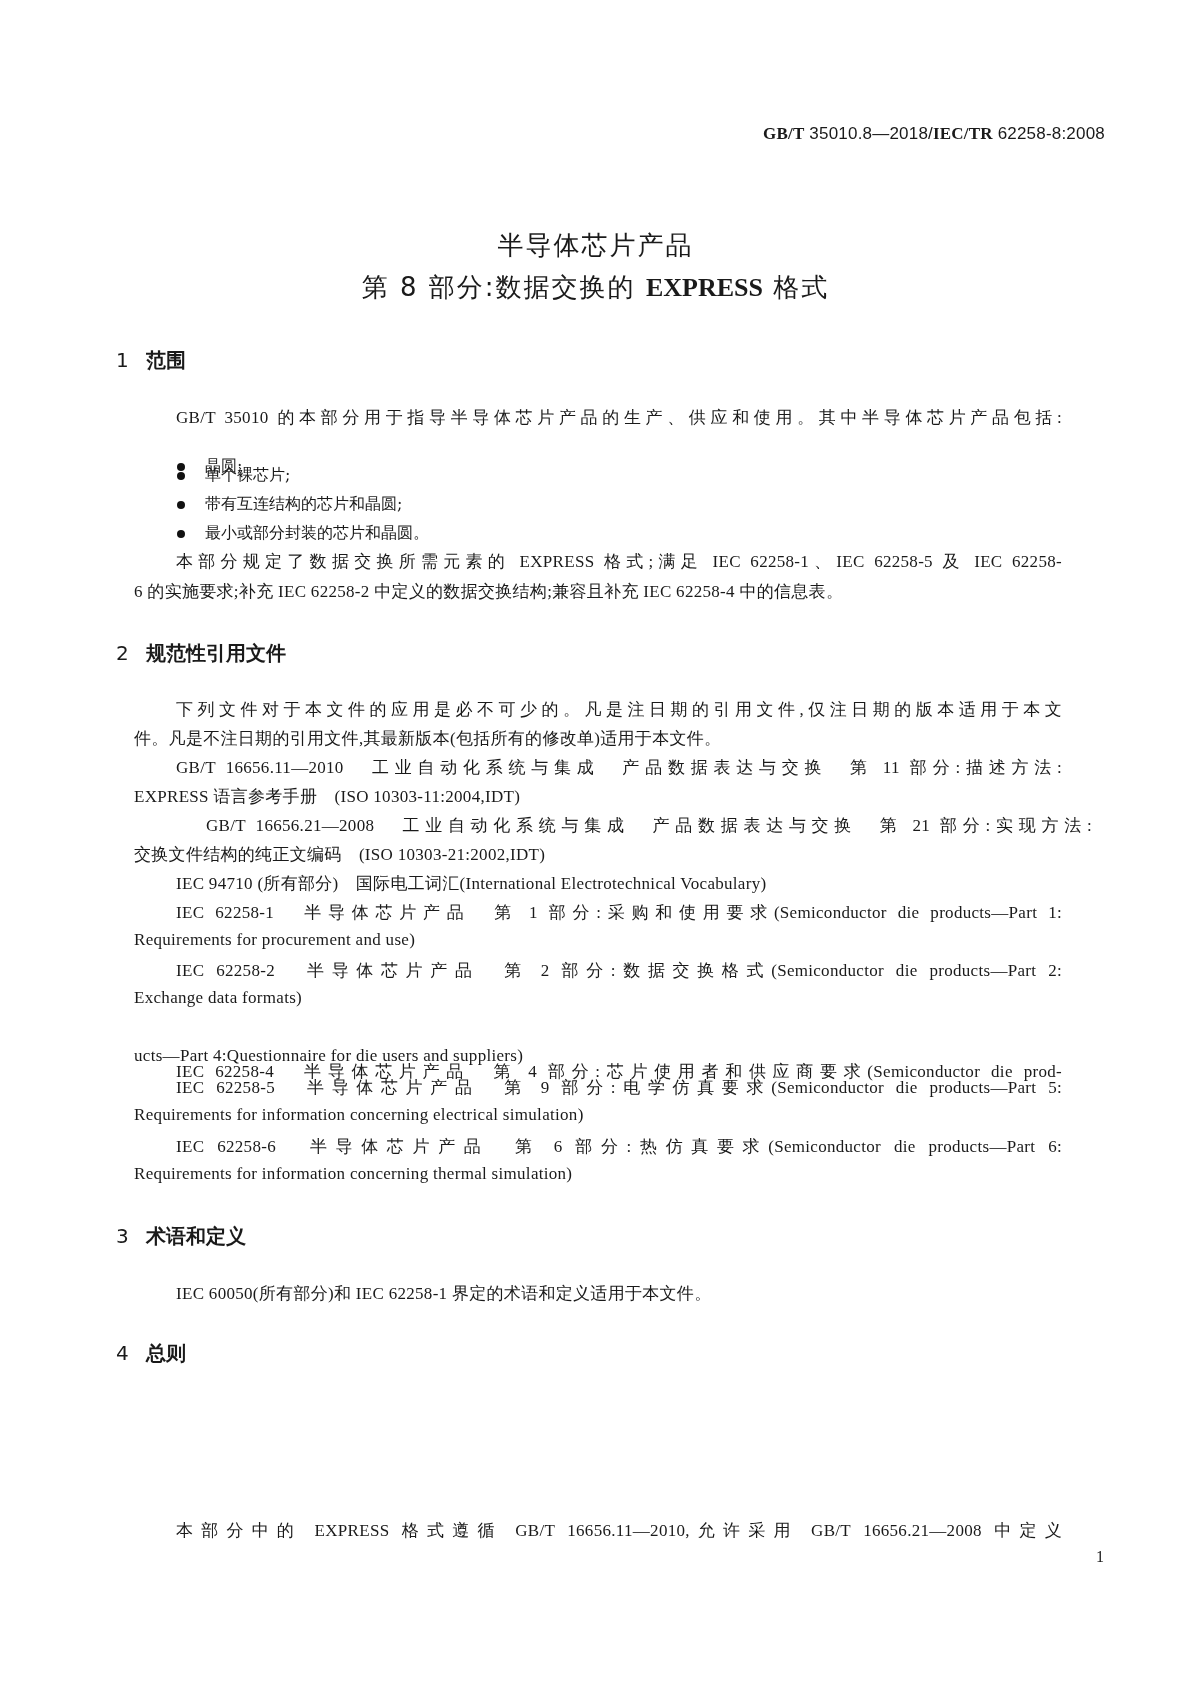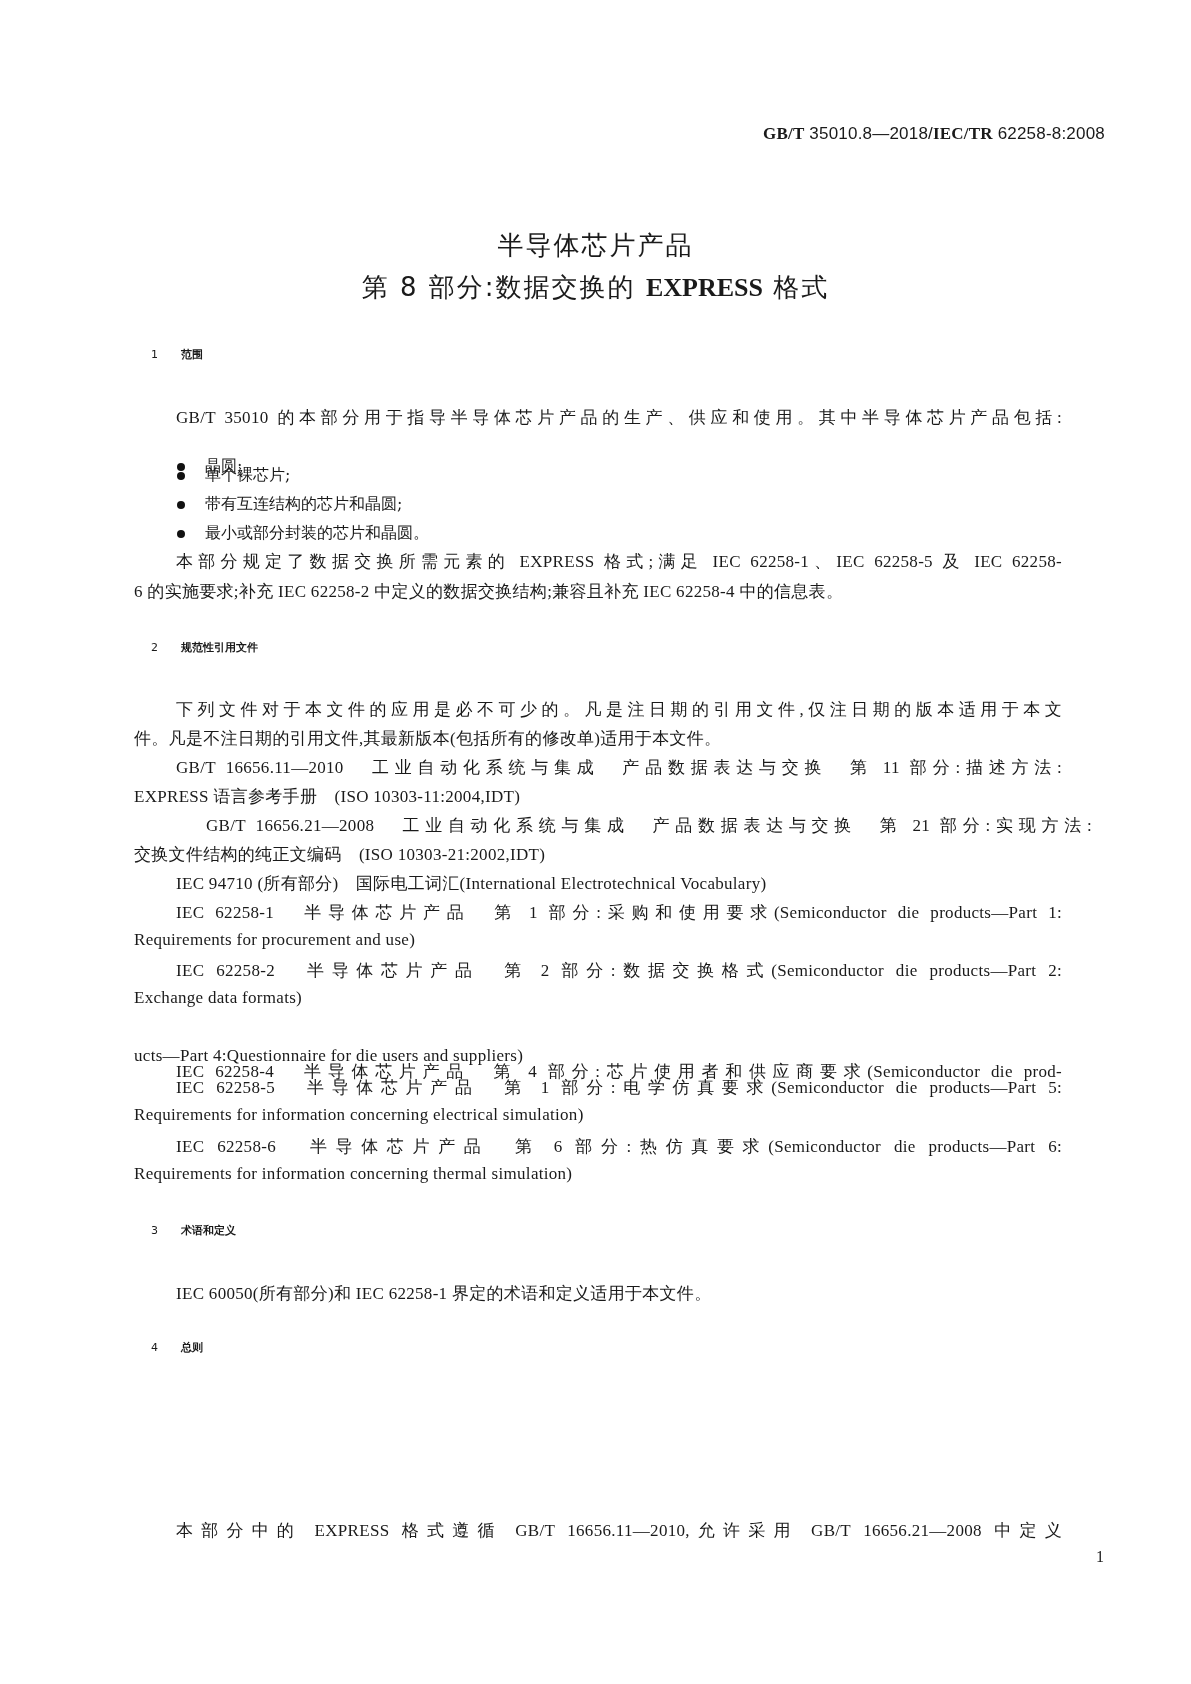--- a/index.html
+++ b/index.html
@@ -4,21 +4,21 @@
   <style>
     html, body { margin: 0; padding: 0; background: #ffffff; }
     body { width: 1191px; height: 1684px; position: relative; overflow: hidden; color: #1a1a1a; font-family: "DejaVu Serif", "Liberation Serif", serif; }
     .page { position: absolute; left: 0; top: 0; width: 1191px; height: 1684px; padding-left: 44px; }
     .std-code { position: absolute; right: 130px; top: 124px; font-size: 17px; font-family: "Liberation Sans", "DejaVu Sans", sans-serif; letter-spacing: 0.2px; }
     .std-code b { font-family: "Liberation Serif", serif; font-weight: bold; }
     .title { position: absolute; left: 0; width: 1191px; text-align: center; font-family: "DejaVu Sans", "Liberation Sans", sans-serif; font-size: 26px; letter-spacing: 2px; }
     .title-1 { top: 228px; }
     .title-2 { top: 270px; }
     .title-2 .en { font-family: "Liberation Serif", serif; font-weight: bold; letter-spacing: 0; }
-    .heading { position: absolute; left: 151px; font-family: "DejaVu Sans", "Liberation Sans", sans-serif; font-size: 11px; font-weight: bold; }
+    .heading { position: absolute; left: 116px; font-family: "DejaVu Sans", "Liberation Sans", sans-serif; font-size: 20px; font-weight: bold; }
     .heading .num { display: inline-block; width: 30px; font-weight: normal; }
     .line { position: absolute; font-size: 17px; white-space: nowrap; font-family: "Liberation Serif", "DejaVu Serif", serif; letter-spacing: 0.3px; }
     .indent { left: 176px; }
     .flush { left: 134px; }
     .justify { width: 928px; text-align: justify; text-align-last: justify; }
     .bullet { position: absolute; left: 177px; font-size: 16px; }
     .bullet-dot { display: inline-block; width: 8px; height: 8px; border-radius: 50%; background: #111; margin-right: 20px; vertical-align: middle; }
     .page-num { position: absolute; right: 131px; top: 1548px; font-size: 16px; font-family: "Liberation Serif", serif; }
   </style>
 </head>
@@ -62,21 +62,21 @@
 
   <div class="line indent justify" style="top:901px; width:886px;">IEC 62258-1　半导体芯片产品　第 1 部分:采购和使用要求(Semiconductor die products—Part 1:</div>
   <div class="line flush" style="top:930px;">Requirements for procurement and use)</div>
 
   <div class="line indent justify" style="top:959px; width:886px;">IEC 62258-2　半导体芯片产品　第 2 部分:数据交换格式(Semiconductor die products—Part 2:</div>
   <div class="line flush" style="top:988px;">Exchange data formats)</div>
 
   <div class="line indent justify" style="top:1017px; width:886px;margin-top:43px;">IEC 62258-4　半导体芯片产品　第 4 部分:芯片使用者和供应商要求(Semiconductor die prod-</div>
   <div class="line flush" style="top:1046px;">ucts—Part 4:Questionnaire for die users and suppliers)</div>
 
-  <div class="line indent justify" style="top:1076px; width:886px;">IEC 62258-5　半导体芯片产品　第 1 部分:电学仿真要求(Semiconductor die products—Part 5:</div>
+  <div class="line indent justify" style="top:1076px; width:886px;">IEC 62258-5　半导体芯片产品　第 9 部分:电学仿真要求(Semiconductor die products—Part 5:</div>
   <div class="line flush" style="top:1105px;">Requirements for information concerning electrical simulation)</div>
 
   <div class="line indent justify" style="top:1135px; width:886px;">IEC 62258-6　半导体芯片产品　第 6 部分:热仿真要求(Semiconductor die products—Part 6:</div>
   <div class="line flush" style="top:1164px;">Requirements for information concerning thermal simulation)</div>
 
   <div class="heading" style="top:1223px;">
     <span class="num">3</span><span>术语和定义</span>
   </div>
   <div class="line indent" style="top:1282px;">IEC 60050(所有部分)和 IEC 62258-1 界定的术语和定义适用于本文件。</div>
 

